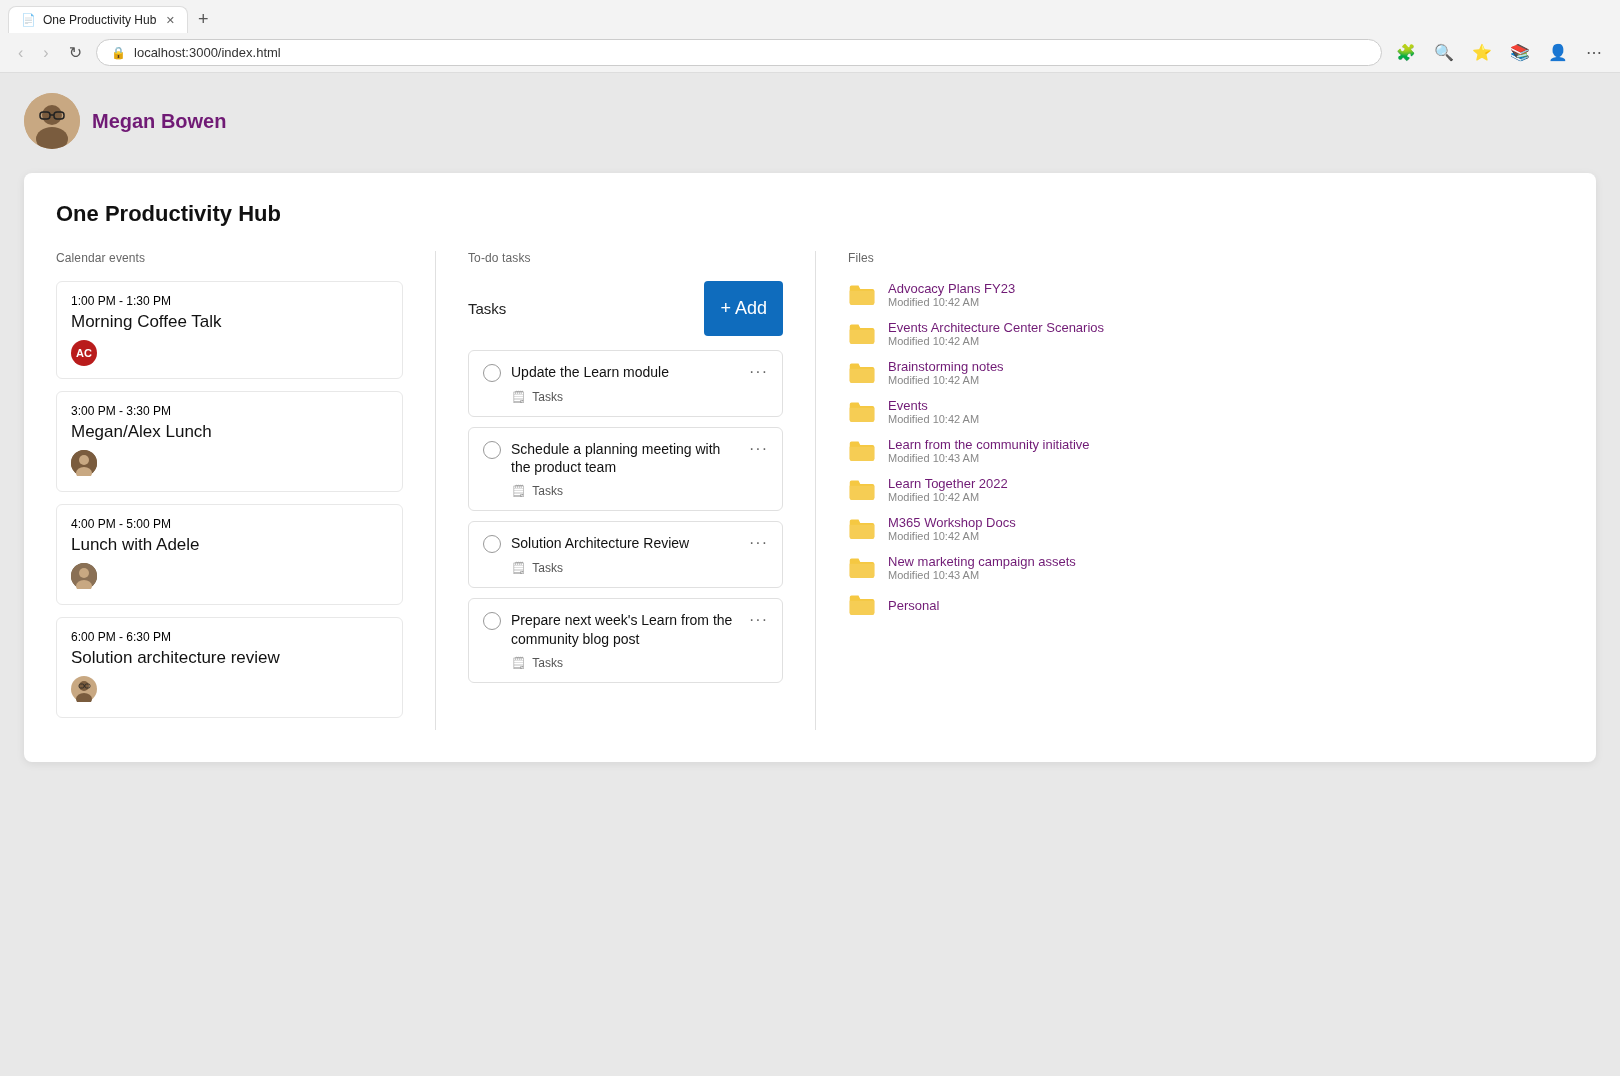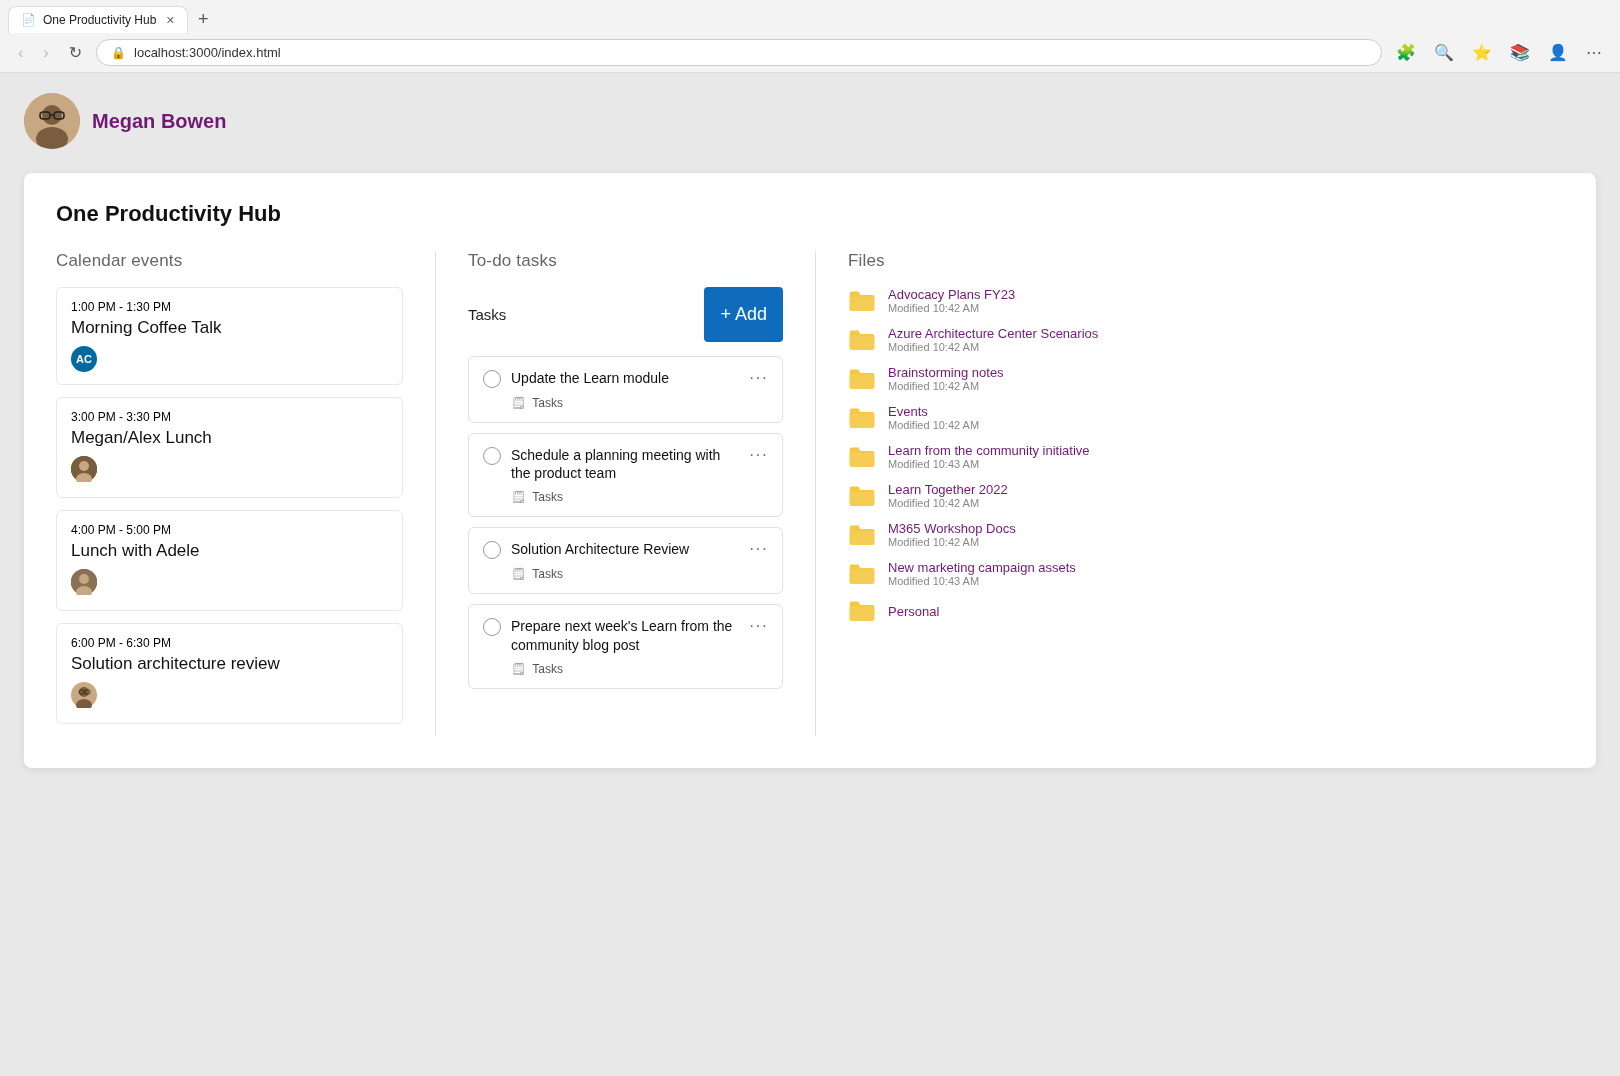--- a/index.html
+++ b/index.html
@@ -155,21 +155,21 @@
       flex: 0 0 380px;
       padding: 0 32px;
       border-right: 1px solid #e0e0e0;
     }
     .col-files {
       flex: 1;
       padding-left: 32px;
     }
 
     .col-header {
-      font-size: 17px;
+      font-size: 12px;
       color: #666;
       font-weight: 400;
       margin-bottom: 16px;
       letter-spacing: 0.01em;
     }
 
     
     .calendar-event {
       background: #fff;
       border: 1px solid #e8e8e8;
@@ -289,21 +289,21 @@
       font-size: 13px;
       color: #701a75;
       font-weight: 400;
     }
     .file-modified {
       font-size: 11px;
       color: #888;
     }
 
     
-    .av-teal { background: #0369a1; }
+    .av-teal { background: #b91c1c; }
     .av-brown { background: #8a6a3e; }
   </style>
 </head>
 <body>
 
 <div class="browser-chrome">
   <div class="browser-titlebar">
     <div class="browser-tab">
       <span class="tab-favicon">📄</span>
       <span>One Productivity Hub</span>
@@ -473,21 +473,21 @@
         <div class="file-modified">Modified 10:42 AM</div>
       </div>
     </div>
             <div class="file-item">
       <svg class="folder-icon" viewBox="0 0 32 26" xmlns="http://www.w3.org/2000/svg">
         <path d="M2 4 Q2 2 4 2 L12 2 L14 6 L28 6 Q30 6 30 8 L30 22 Q30 24 28 24 L4 24 Q2 24 2 22 Z" fill="#F5C842"></path>
         <path d="M2 8 L30 8 L30 22 Q30 24 28 24 L4 24 Q2 24 2 22 Z" fill="#F5C842"></path>
         <path d="M2 8 L30 8 L30 22 Q30 24 28 24 L4 24 Q2 24 2 22 Z" fill="#F7D060" opacity="0.6"></path>
       </svg>
       <div class="file-info">
-        <div class="file-name">Azure Architecture Center Scenarios</div>
+        <div class="file-name">Events Architecture Center Scenarios</div>
         <div class="file-modified">Modified 10:42 AM</div>
       </div>
     </div>
             <div class="file-item">
       <svg class="folder-icon" viewBox="0 0 32 26" xmlns="http://www.w3.org/2000/svg">
         <path d="M2 4 Q2 2 4 2 L12 2 L14 6 L28 6 Q30 6 30 8 L30 22 Q30 24 28 24 L4 24 Q2 24 2 22 Z" fill="#F5C842"></path>
         <path d="M2 8 L30 8 L30 22 Q30 24 28 24 L4 24 Q2 24 2 22 Z" fill="#F5C842"></path>
         <path d="M2 8 L30 8 L30 22 Q30 24 28 24 L4 24 Q2 24 2 22 Z" fill="#F7D060" opacity="0.6"></path>
       </svg>
       <div class="file-info">

